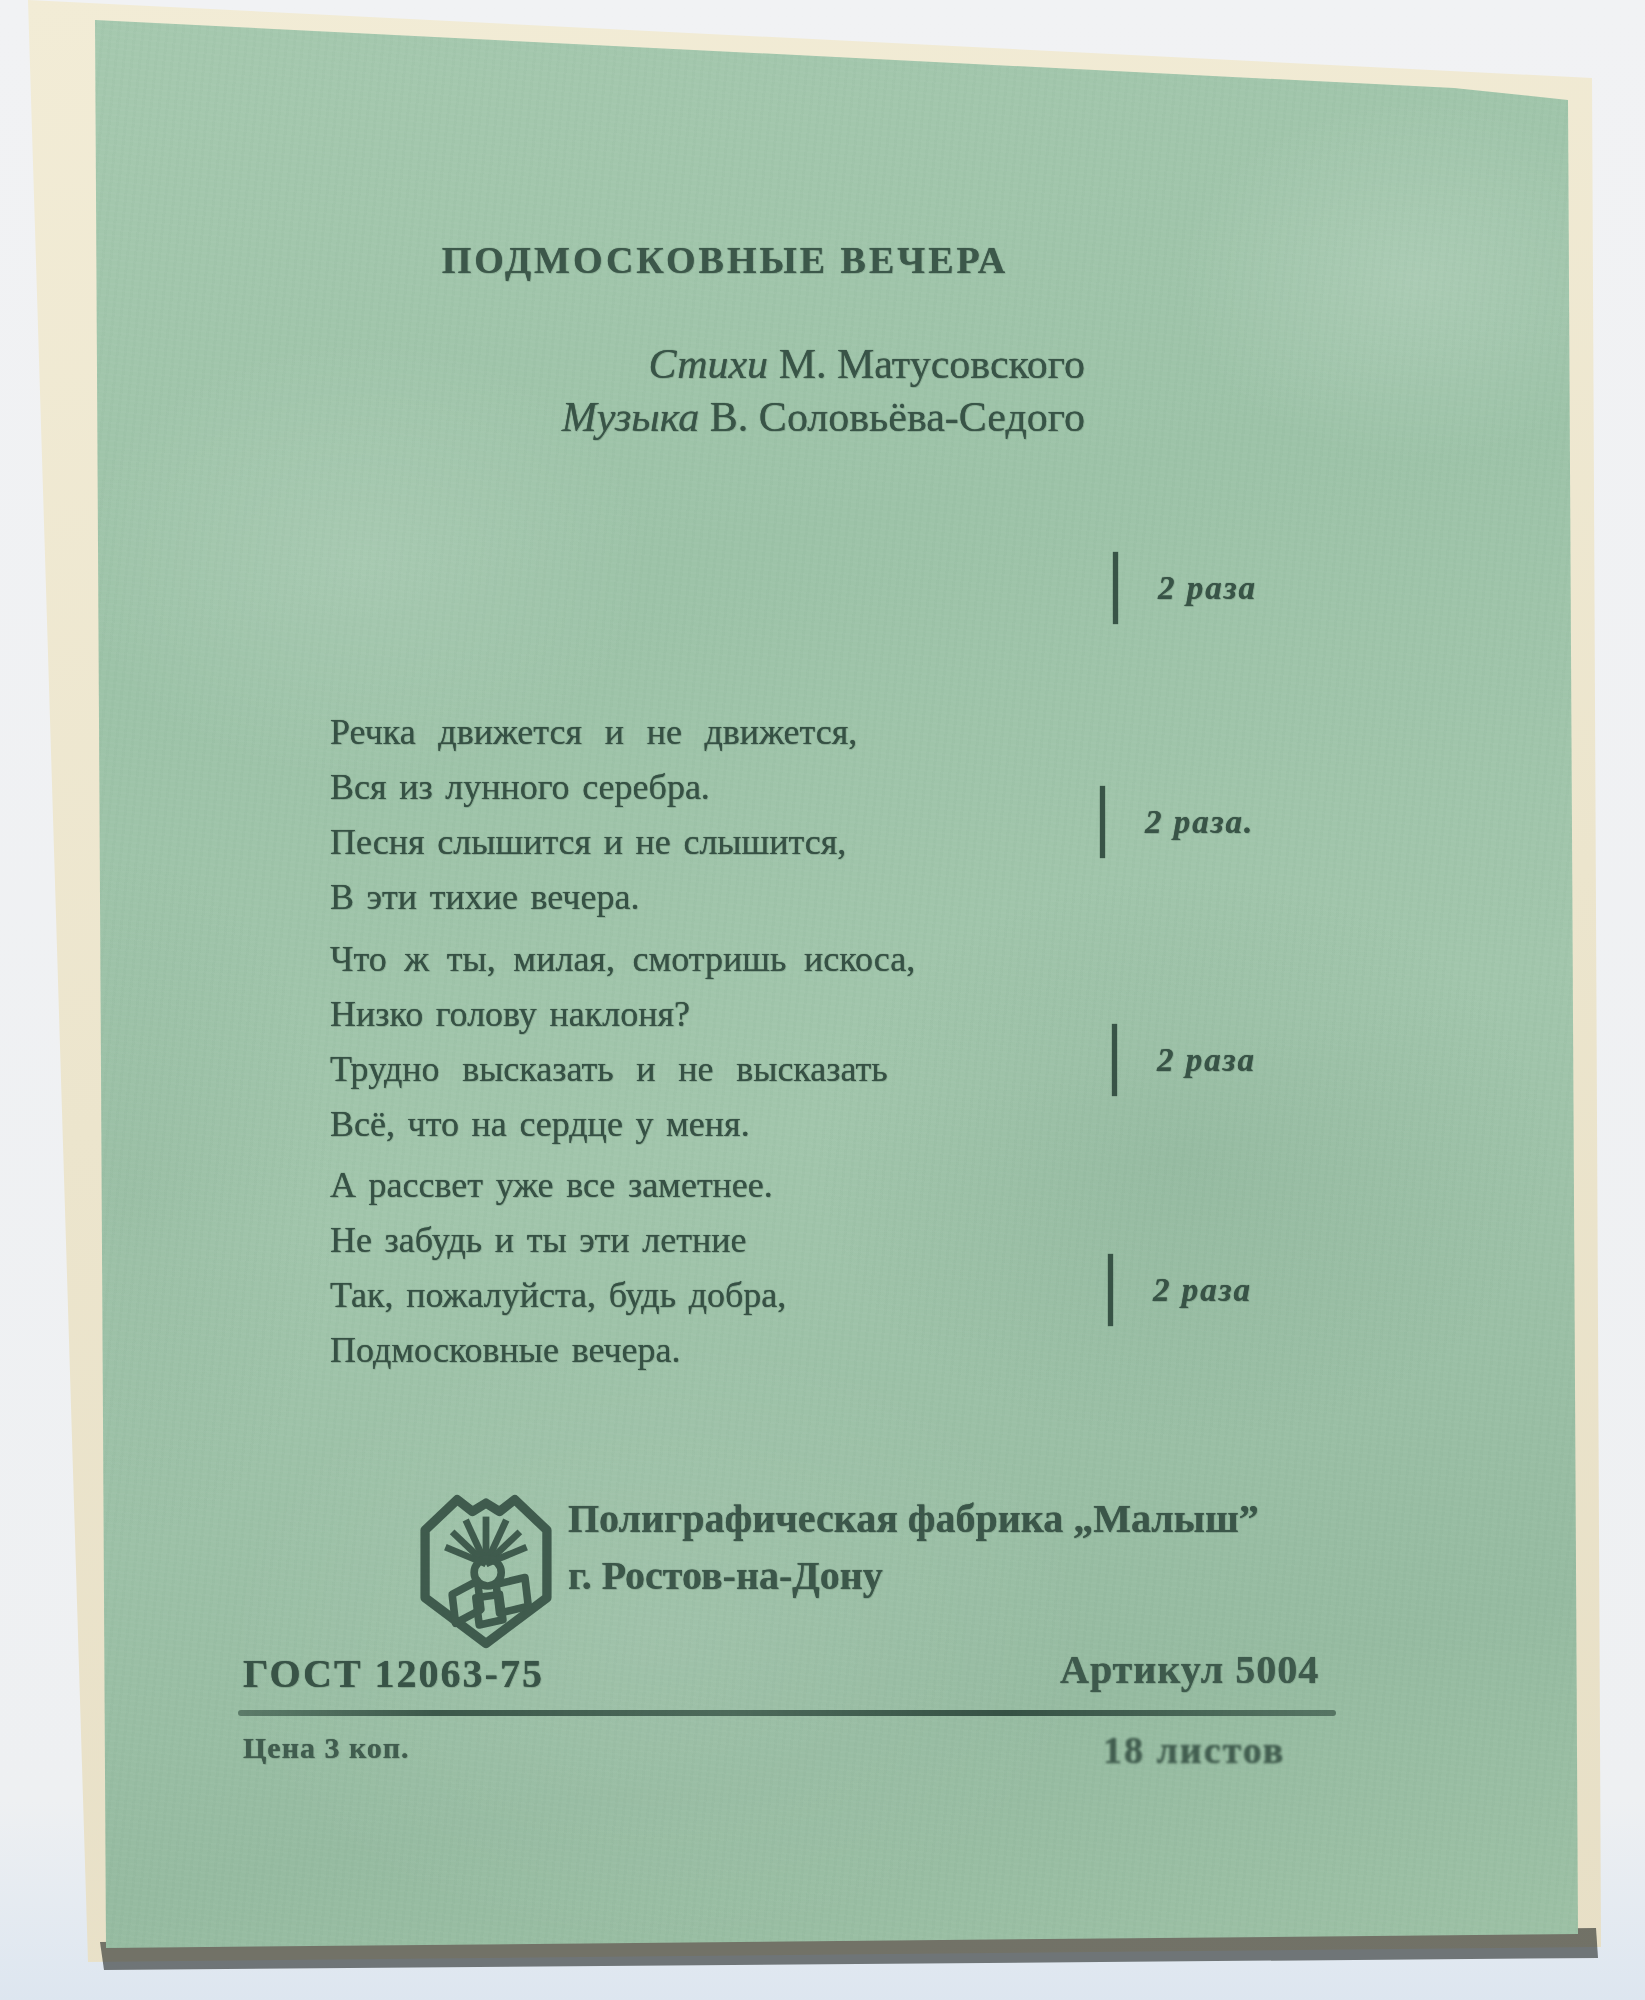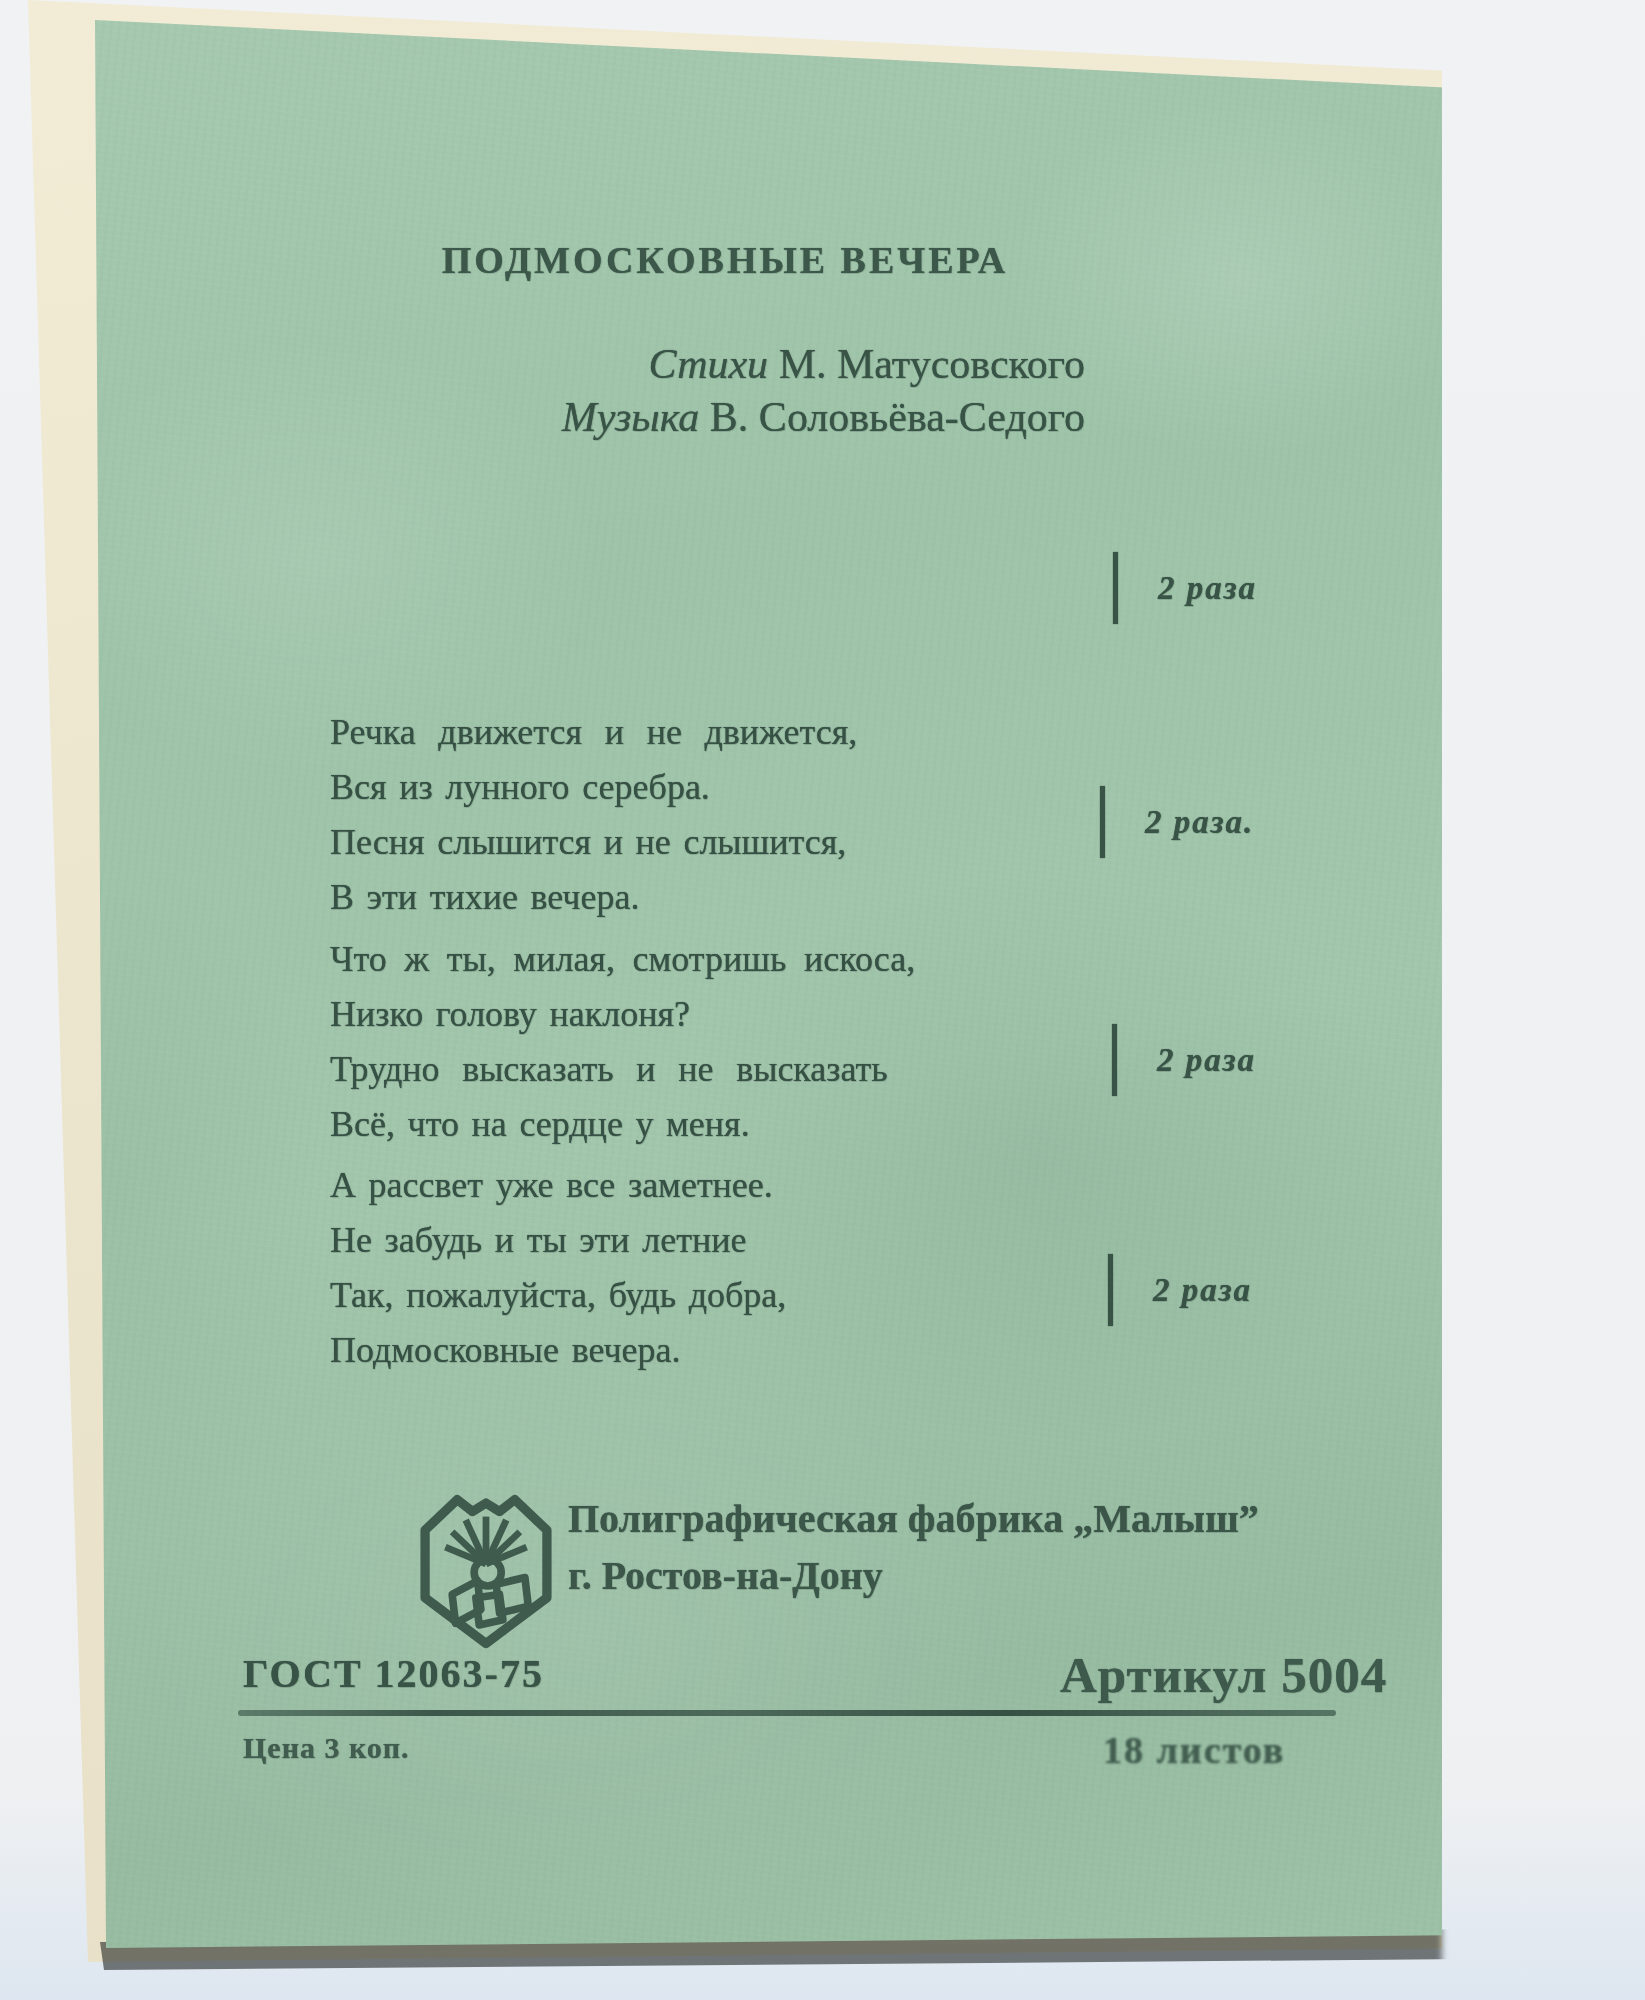--- a/index.html
+++ b/index.html
@@ -1,21 +1,21 @@
 <!DOCTYPE html>
 <html><head>
 <meta charset="utf-8">
 <style>
   html,body{margin:0;padding:0;}
   body{
     width:1645px;height:2000px;overflow:hidden;
     background:linear-gradient(180deg,#f1f2f4 0%,#eef0f2 90%,#dde6f0 100%);
     font-family:"Liberation Serif","DejaVu Serif",serif;
   }
-  #canvas{position:relative;width:1442px;height:2000px;}
+  #canvas{position:relative;width:1645px;height:2000px;}
 
   
   .backing{
     position:absolute;inset:0;
     clip-path:polygon(28px 0px,1592px 78px,1601px 1947px,88px 1962px);
     background:linear-gradient(170deg,#f2ecd6 0%,#ece5cd 50%,#e7dfc6 100%);
   }
   .page-shadow{
     position:absolute;inset:0;
     clip-path:polygon(100px 1942px,1596px 1928px,1598px 1958px,104px 1970px);
@@ -65,21 +65,21 @@
   .repeat{display:flex;align-items:center;opacity:.88;}
   .repeat-bar{width:5px;height:72px;background:#2b453a;box-shadow:0 0 1px rgba(26,46,36,.8);}
   .repeat-text{font-size:33px;font-style:italic;font-weight:600;padding-left:40px;letter-spacing:2px;}
   .r1{left:1113px;top:552px;} .r2{left:1100px;top:786px;}
   .r3{left:1112px;top:1024px;} .r4{left:1108px;top:1254px;}
 
   .logo{left:400px;top:1476px;width:172px;height:176px;opacity:.82;}
   .publisher{left:540px;top:1490px;font-size:40px;line-height:57px;font-weight:600;opacity:.85;margin-left:28px;}
 
   .gost{left:243px;top:1650px;font-size:40px;font-weight:700;letter-spacing:2px;opacity:.88;}
-  .article{left:1060px;top:1646px;font-size:51px;font-weight:700;letter-spacing:1px;opacity:.82;filter:blur(.4px);}
+  .article{left:1060px;top:1646px;font-size:40px;font-weight:700;letter-spacing:1px;opacity:.82;filter:blur(.4px);}
   .rule{
     left:238px;top:1710px;width:1098px;height:6px;border-radius:3px;
     background:linear-gradient(90deg,rgba(43,69,58,.55) 0%,rgba(43,69,58,.85) 18%,rgba(43,69,58,.7) 45%,rgba(43,69,58,.9) 70%,rgba(43,69,58,.6) 100%);
     filter:blur(.5px);
   }
   .price{left:243px;top:1731px;font-size:30px;font-weight:700;letter-spacing:1px;opacity:.8;filter:blur(.4px);}
   .sheets{left:1103px;top:1728px;font-size:38px;font-weight:700;letter-spacing:2px;opacity:.78;filter:blur(.8px);}
 </style>
 </head>
 <body>

